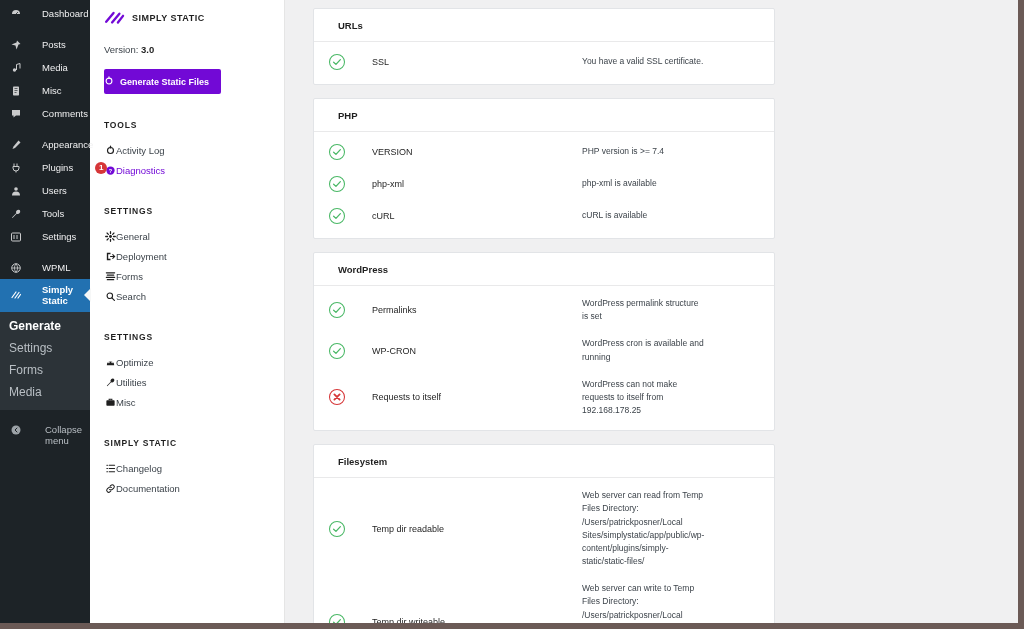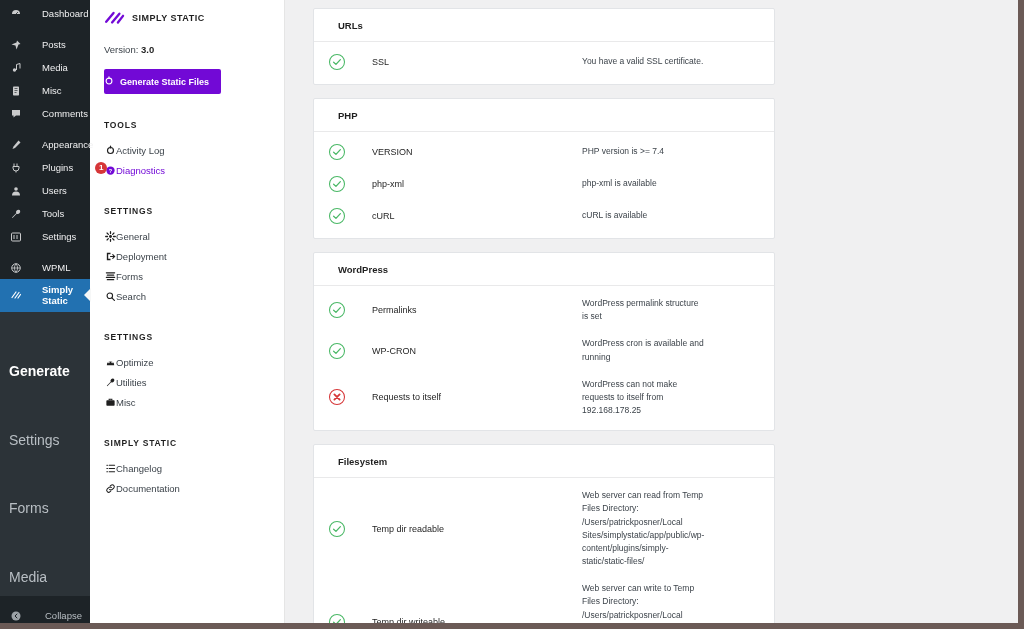--- a/index.html
+++ b/index.html
@@ -55,25 +55,24 @@
     width: 0; height: 0;
     border-top: 7px solid transparent;
     border-bottom: 7px solid transparent;
     border-right: 7px solid #f6f7f7;
   }
   .wpsub {
     background: #2c3338;
     padding: 4px 0 6px 0;
   }
   .wpsubitem {
-    font-size: 14px;
+    font-size: 12px;
     padding: 3.5px 0 3.5px 9px;
     color: #b9bfc4;
     line-height: 1.25;
-    margin-top: 44px;
   }
   .wpsubitem.current { color: #fff; font-weight: 700; }
   .badge {
     display: inline-flex; align-items: center; justify-content: center;
     min-width: 12px; height: 12px;
     border-radius: 6px;
     background: #d63638; color: #fff;
     font-size: 8px; font-weight: 600;
     padding: 0 3px;
     margin-left: 2px;

